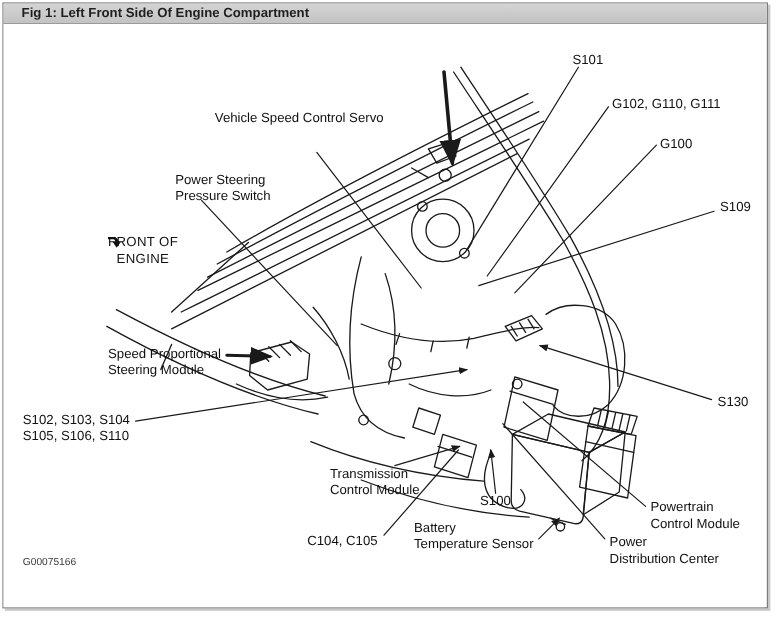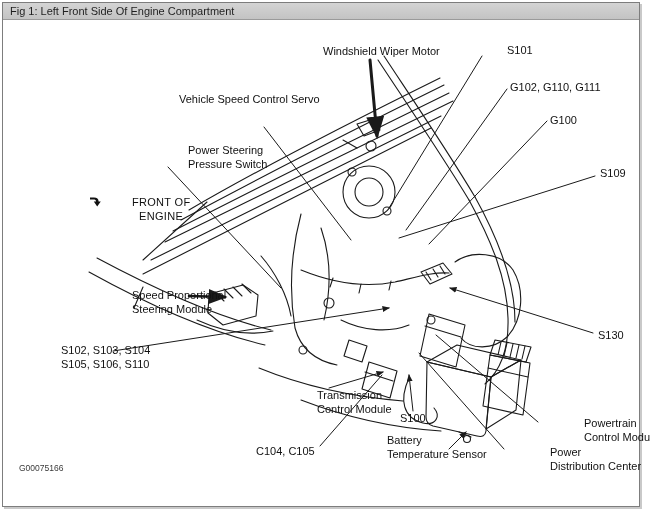--- a/index.html
+++ b/index.html
@@ -1,26 +1,26 @@
 <!DOCTYPE html>
 <html><head>
 <meta charset="utf-8">
 <style>
   html,body{margin:0;padding:0;background:#ffffff;}
   .page{position:relative;width:650px;height:519px;background:#ffffff;overflow:hidden;
         font-family:"Liberation Sans","DejaVu Sans",sans-serif;}
   .fig-window{position:absolute;left:2px;top:2px;width:636px;height:503px;
         background:#ffffff;border:1px solid #7d7d7d;box-shadow:2px 2px 0 #c9c9c9;}
   .title-bar{height:16px;line-height:16px;background:linear-gradient(#d4d4d4,#c3c3c3);
-        border-bottom:1px solid #9a9a9a;color:#1f1f1f;font-size:11px;padding-left:7px;
-        white-space:nowrap;overflow:hidden;}
+        border-bottom:1px solid #9a9a9a;color:#1f1f1f;font-size:11px;padding-left:15px;
+        white-space:nowrap;overflow:hidden;font-weight:bold;}
   .canvas{position:relative;width:634px;height:486px;background:#ffffff;}
   .canvas svg{position:absolute;left:0;top:0;}
   .lbl{position:absolute;color:#111;font-size:11px;line-height:13.5px;white-space:nowrap;}
-  .lbl .ln{display:block;margin-left:42px;}
+  .lbl .ln{display:block;}
   .caps{letter-spacing:.3px;text-align:right;}
   .figid{position:absolute;color:#3a3a3a;font-size:8.5px;text-align:right;}
   .front-arrow{display:inline-block;vertical-align:-1px;margin-left:4px;}
 </style>
 </head>
 <body>
 
 <div class="page">
   <div class="fig-window">
     <div class="title-bar">Fig 1: Left Front Side Of Engine Compartment</div>
@@ -148,22 +148,21 @@
             <path d="M535,402 L433,315"></path>
             <path d="M317,426 L379,355"></path>
             <path d="M446,429 L463,412" marker-end="url(#ah)"></path>
             <path d="M501,429 L416,333"></path>
             <path d="M186,276 L222,277" stroke-width="2.5" marker-end="url(#ah)"></path>
             <path d="M367,40 L374,116" stroke-width="3" marker-end="url(#ah)"></path>
           </g>
         </g>
       </svg>
 
-      <div class="lbl" style="left:320px;top:25px">Windshield Wiper Motor</div>
-      <div class="lbl" style="left:504px;top:24px">S101</div>
+      <div class="lbl" style="left:474px;top:24px">S101</div>
       <div class="lbl" style="left:507px;top:61px">G102, G110, G111</div>
       <div class="lbl" style="left:547px;top:94px">G100</div>
       <div class="lbl" style="left:597px;top:147px">S109</div>
       <div class="lbl" style="left:595px;top:309px">S130</div>
       <div class="lbl" style="left:176px;top:73px">Vehicle Speed Control Servo</div>
 
       <div class="lbl" style="left:143px;top:124px">
         <span class="ln">Power Steering</span>
         <span class="ln">Pressure Switch</span>
       </div>

